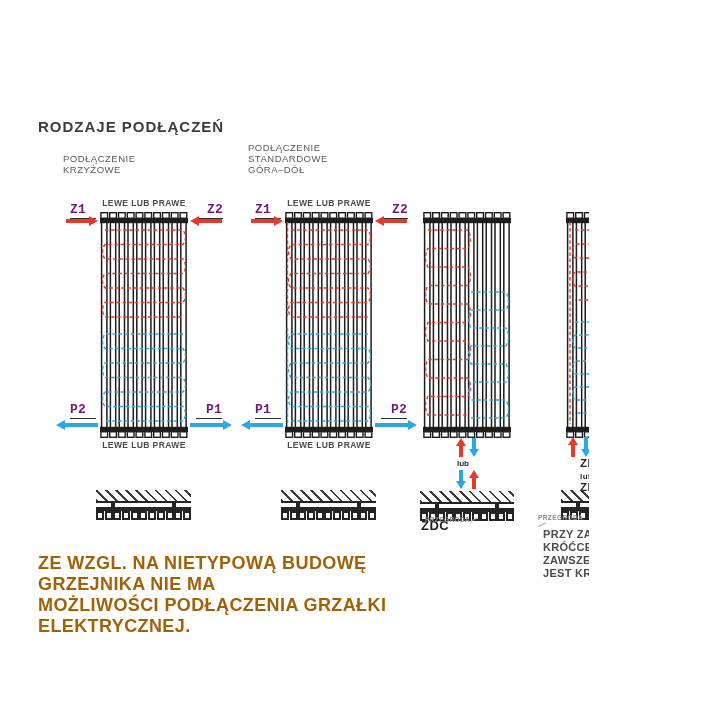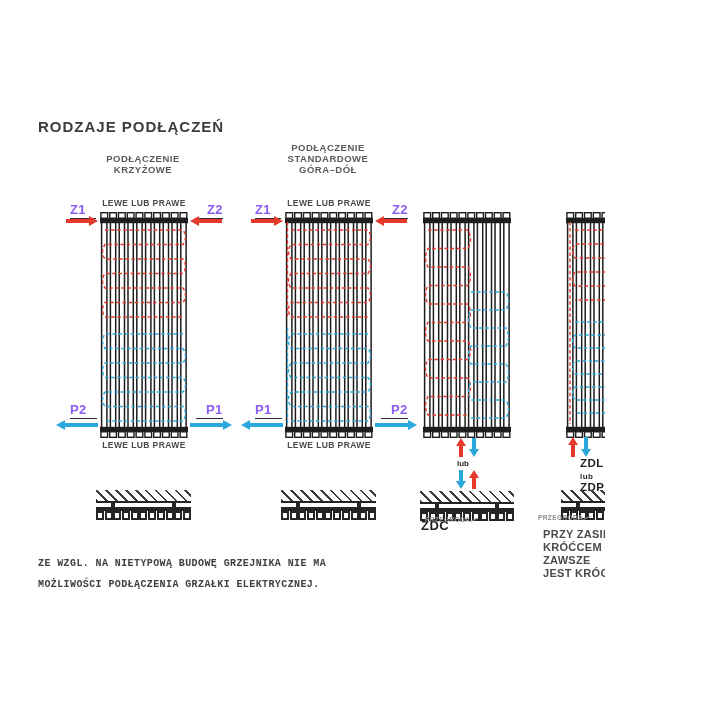--- a/index.html
+++ b/index.html
@@ -1,23 +1,23 @@
 <!DOCTYPE html>
 <html style="--red: #e5392c; --blue: #2ba9de;"><head>
 <meta charset="utf-8">
 <style>
   html,body{margin:0;padding:0;background:#fff;}
   #canvas{position:relative;width:589px;height:720px;background:#fff;overflow:hidden;
-          font-family:"Liberation Sans", sans-serif;padding-left:16px;}
+          font-family:"Liberation Sans", sans-serif;}
   .abs{position:absolute;}
   .title{font-size:15px;font-weight:600;letter-spacing:1px;color:#3c3c3c;}
-  .colhead{font-size:9.5px;font-weight:700;letter-spacing:.5px;color:#58595b;
-           text-align:center;line-height:11px;white-space:pre-line;}
+  .colhead{font-size:9.5px;font-weight:400;letter-spacing:.5px;color:#58595b;
+           line-height:11px;white-space:pre-line;}
   .lewe{font-size:8.5px;font-weight:600;letter-spacing:.4px;color:#4a4a4a;text-align:center;}
-  .plabel{font-size:13px;font-weight:600;color:#8b5cf6;letter-spacing:.3px;}
+  .plabel{font-size:13px;font-weight:600;color:#701a75;letter-spacing:.3px;font-family:Liberation Mono, monospace;}
   .plabel .ul{display:inline-block;border-bottom:1.8px solid #2e2e2e;padding-bottom:1px;}
   .ul.ext-r{padding-right:10px;} .ul.ext-l{padding-left:10px;}
   .red{--c:var(--red);} .blue{--c:var(--blue);}
   .harrow{position:absolute;display:flex;align-items:center;height:12px;}
   .hbar{height:3.5px;flex:1;background:var(--c);}
   .htri-r{width:0;height:0;border-top:5.5px solid transparent;border-bottom:5.5px solid transparent;border-left:9px solid var(--c);}
   .htri-l{width:0;height:0;border-top:5.5px solid transparent;border-bottom:5.5px solid transparent;border-right:9px solid var(--c);}
   .vpair{position:absolute;display:flex;gap:3px;}
   .varrow{display:flex;flex-direction:column;align-items:center;}
   .vbar{width:3.2px;flex:1;background:var(--c);}
@@ -31,22 +31,22 @@
          background:repeating-linear-gradient(45deg,#3a3a3a 0 1.8px,transparent 1.8px 7px);}
   .link-row{height:4px;position:relative;}
   .lk{position:absolute;top:0;width:4px;height:4px;background:#242424;}
   .lk:nth-child(1){left:16%;} .lk:nth-child(2){right:16%;}
   .xbar{height:3.5px;background:#242424;}
   .sqrow{display:flex;justify-content:space-between;}
   .sq{width:4px;height:5px;border:2px solid #242424;background:#fff;}
   .przegroda{font-size:6.5px;font-weight:600;color:#8c8c8c;letter-spacing:.4px;}
   .przegroda::after{content:"";display:inline-block;width:8px;height:1px;background:#9a9a9a;
                     transform:rotate(-28deg) translateY(-2px);margin-left:1px;}
-  .note-left{font-size:10px;font-weight:600;letter-spacing:.4px;color:#404040;
-             line-height:21px;white-space:pre-line;font-family:Liberation Mono, monospace;}
+  .note-left{font-size:18px;font-weight:600;letter-spacing:.4px;color:#a16207;
+             line-height:21px;white-space:pre-line;}
   .note-right{font-size:11px;font-weight:600;letter-spacing:.3px;color:#4b4b4b;
               line-height:13px;white-space:pre-line;}
 </style>
 </head>
 <body>
 
 <div id="canvas">
 
   <div class="abs title" style="left:38px;top:118px;">RODZAJE PODŁĄCZEŃ</div>
 

